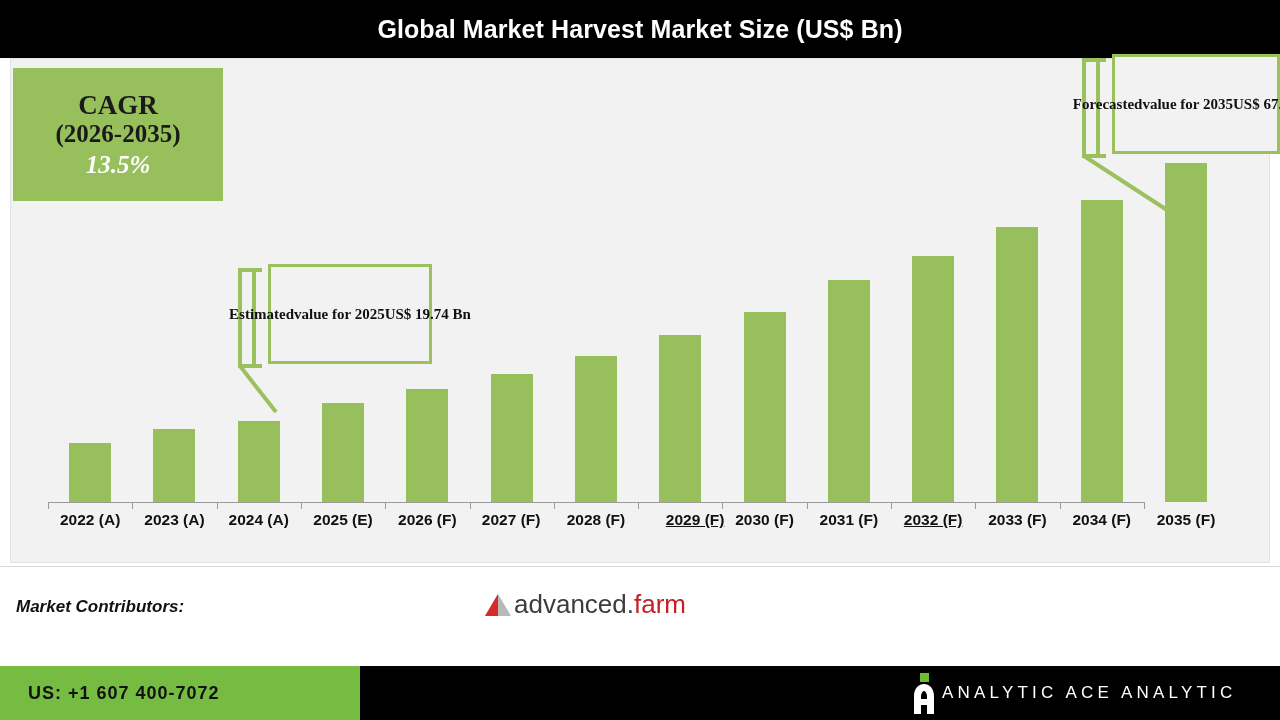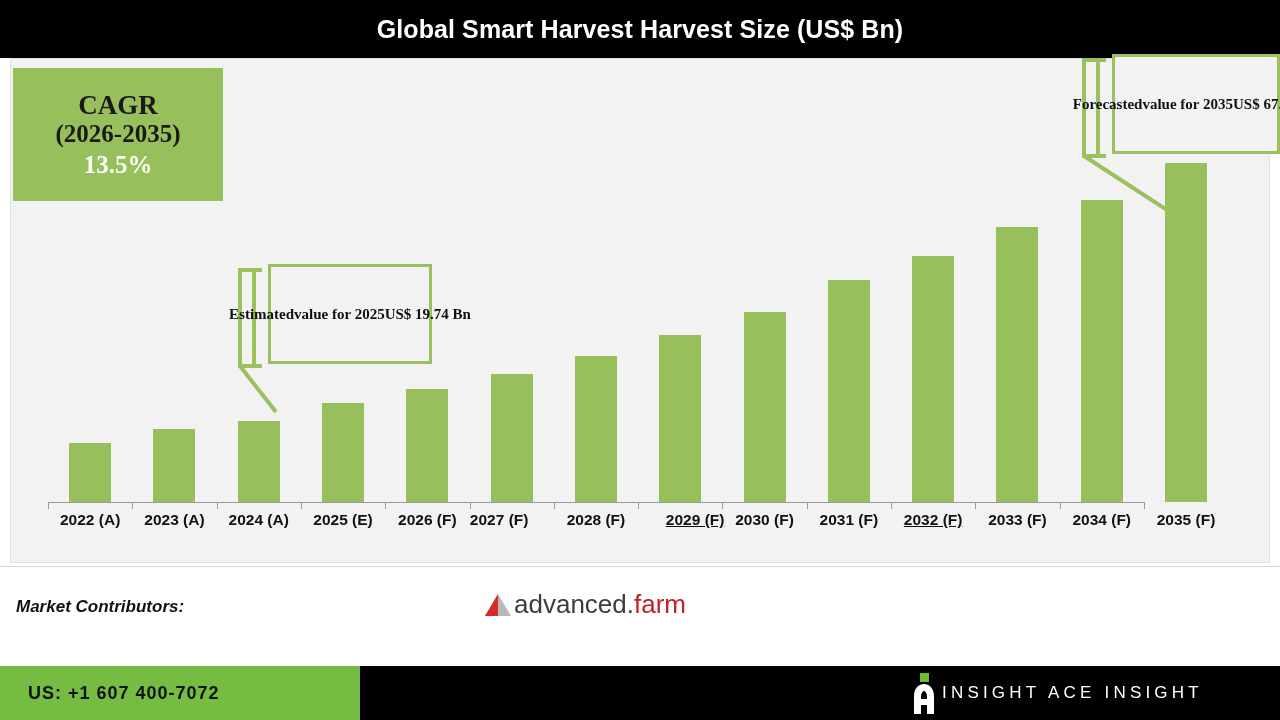--- a/index.html
+++ b/index.html
@@ -28,21 +28,21 @@
 
   
   .cagr-box{
     position:absolute;left:13px;top:68px;width:210px;height:133px;
     background:#97bf5b;display:flex;flex-direction:column;
     align-items:center;justify-content:center;
     font-family:"Liberation Serif",serif;line-height:1.12;text-align:right;
   }
   .cagr-box .l1{font-size:27px;font-weight:bold;color:#1a1a1a;}
   .cagr-box .l2{font-size:25px;font-weight:bold;color:#1a1a1a;}
-  .cagr-box .l3{font-size:25px;font-weight:bold;color:#ffffff;margin-top:3px;}
+  .cagr-box .l3{font-size:25px;font-weight:bold;color:#ffffff;margin-top:3px;font-style:italic;}
 
   
   .plot{position:absolute;left:0;top:0;width:1260px;height:505px;}
   .axis-line{
     position:absolute;left:37px;top:443px;width:1180px;height:1px;background:#9a9a9a;
   }
   .tick{position:absolute;top:443px;width:1px;height:7px;background:#9a9a9a;}
   .bar{
     position:absolute;bottom:62px;width:42px;background:#97bf5b;
   }
@@ -109,21 +109,21 @@
     font-family:"Liberation Sans",sans-serif;
   }
   .brand-mark{position:absolute;left:0;top:6px;width:44px;height:44px;}
 </style>
 </head>
 <body>
 
 <div class="page">
 
   <div class="title-bar">
-    <div class="title">Global Smart Harvest Harvest Size (US$ Bn)</div>
+    <div class="title">Global Market Harvest Market Size (US$ Bn)</div>
   </div>
 
   <div class="chart-panel">
     <div class="plot" id="plot">
       <div class="axis-line" style="width: 1096.9px;"></div>
 
     <div class="tick" style="left: 37px;"></div>
         <div class="bar" title="2022 (A): US$ 11.8 Bn" style="left: 58.15px; height: 59.0784px; background: rgb(151, 191, 91);"></div>
         <div class="tick" style="left: 121.3px;"></div>
         <div class="bar" title="2023 (A): US$ 14.6 Bn" style="left: 142.45px; height: 73.097px; background: rgb(151, 191, 91);"></div>
@@ -152,21 +152,21 @@
         <div class="tick" style="left: 1132.9px;"></div>
         <div class="bar" title="2035 (F): US$ 67.71 Bn" style="left: 1154.05px; height: 339px; background: rgb(151, 191, 91);"></div>
         <div class="tick" style="left: 1132.9px;"></div>
       </div>
     <div class="xlabels" id="xlabels">
         <div class="xlabel" style="left: 37px; width: 84.3px;">2022 (A)</div>
         <div class="xlabel" style="left: 121.3px; width: 84.3px;">2023 (A)</div>
         <div class="xlabel" style="left: 205.6px; width: 84.3px;">2024 (A)</div>
         <div class="xlabel" style="left: 289.9px; width: 84.3px;">2025 (E)</div>
         <div class="xlabel" style="left: 374.2px; width: 84.3px;">2026 (F)</div>
-        <div class="xlabel" style="left: 446px; width: 84.3px; text-align: center;">2027 (F)</div>
+        <div class="xlabel" style="left: 458px; width: 84.3px; text-align: center;">2027 (F)</div>
         <div class="xlabel" style="left: 542.8px; width: 84.3px;">2028 (F)</div>
         <div class="xlabel" style="left: 642px; width: 84.3px; text-decoration: underline;">2029 (F)</div>
         <div class="xlabel" style="left: 711.4px; width: 84.3px;">2030 (F)</div>
         <div class="xlabel" style="left: 795.7px; width: 84.3px;">2031 (F)</div>
         <div class="xlabel" style="left: 880px; width: 84.3px; text-decoration: underline;">2032 (F)</div>
         <div class="xlabel" style="left: 964.3px; width: 84.3px;">2033 (F)</div>
         <div class="xlabel" style="left: 1048.6px; width: 84.3px;">2034 (F)</div>
         <div class="xlabel" style="left: 1132.9px; width: 84.3px;">2035 (F)</div>
       </div>
   </div>
@@ -220,17 +220,17 @@
   <div class="footer">
     <div class="footer-green">
       <span class="phone">US: +1 607 400-7072</span>
     </div>
     <div class="brand">
       <svg class="brand-mark" viewBox="0 0 44 44">
         <rect x="20" y="1" width="9" height="9" fill="#6cbe2a"></rect>
         <path d="M14 42 L14 24 C14 16 19 12 24 12 C29 12 34 16 34 24 L34 42 L27 42 L27 33 L21 33 L21 42 Z
                  M21 27 L27 27 L27 24 C27 21 25 19 24 19 C23 19 21 21 21 24 Z" fill="#ffffff"></path>
       </svg>
-      <span class="brand-name">INSIGHT ACE INSIGHT</span>
+      <span class="brand-name">ANALYTIC ACE ANALYTIC</span>
     </div>
   </div>
 
 </div>
 
 </body></html>

